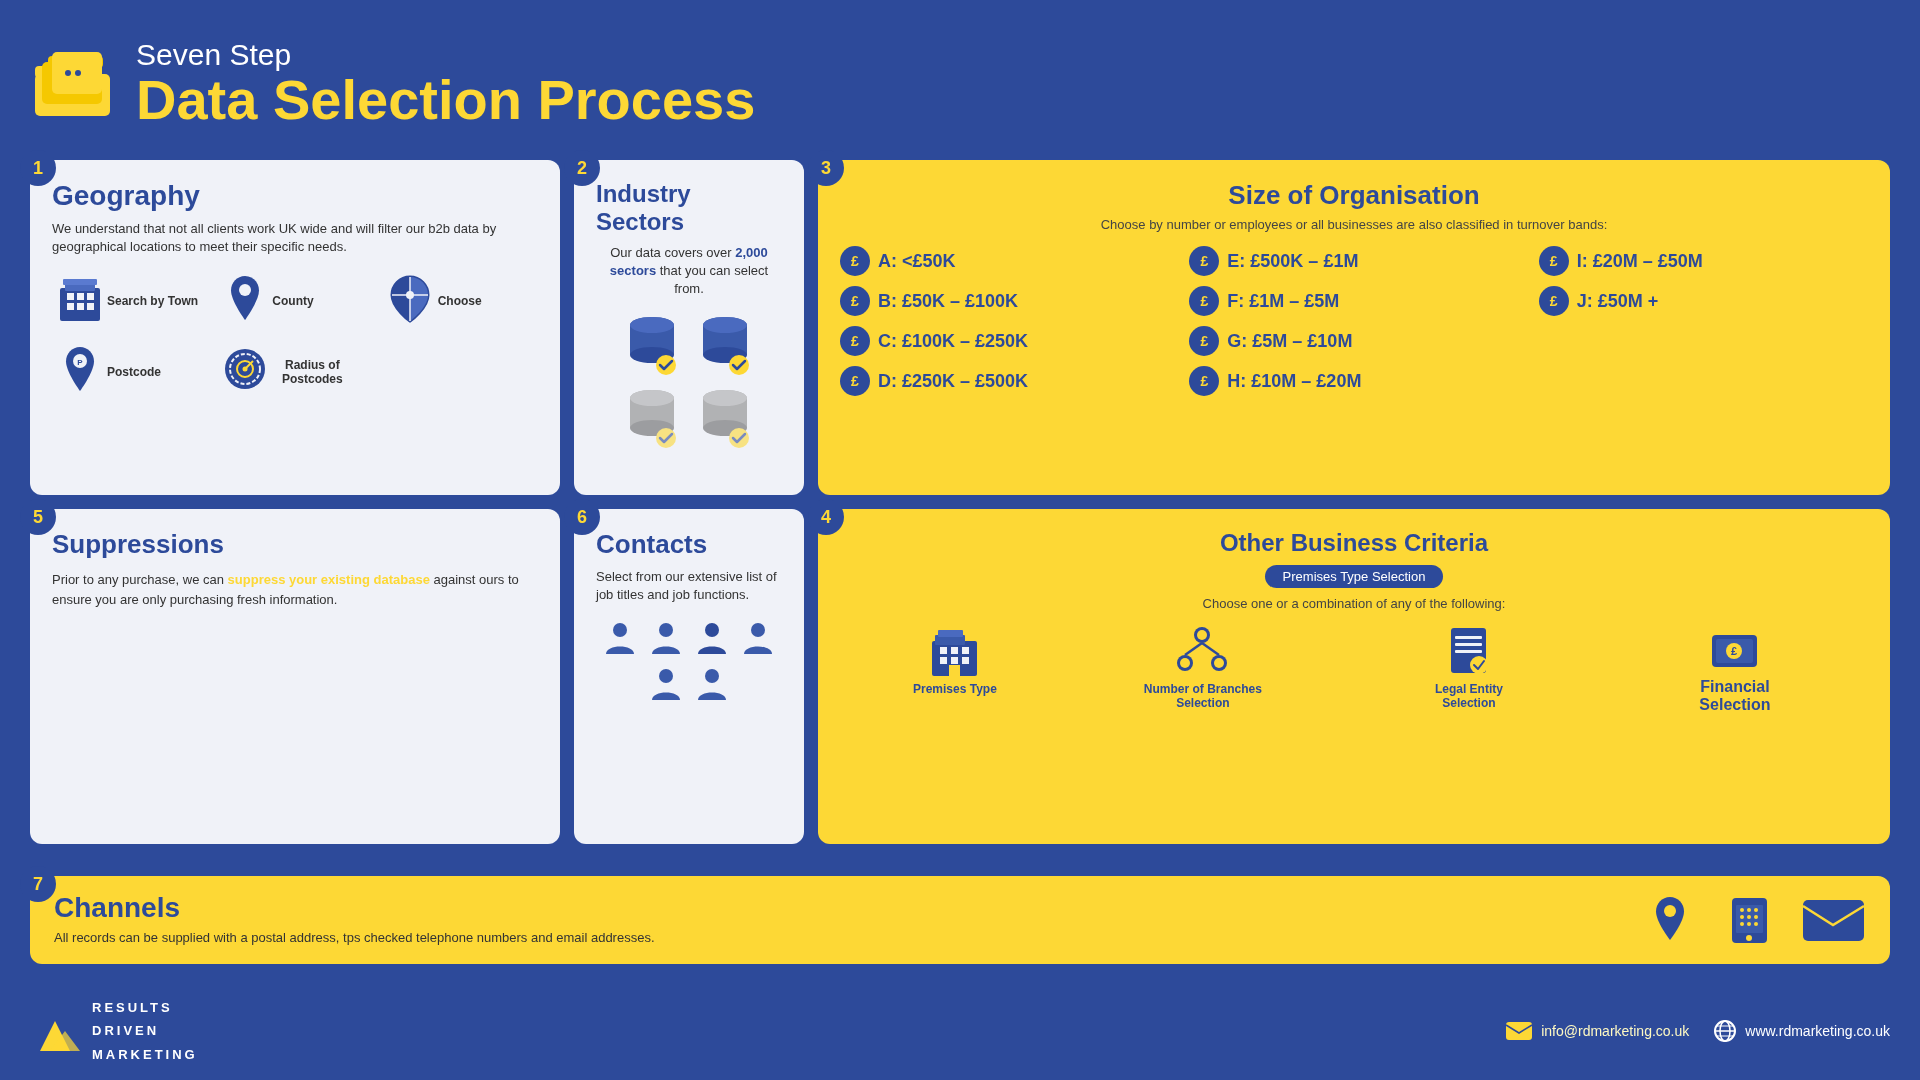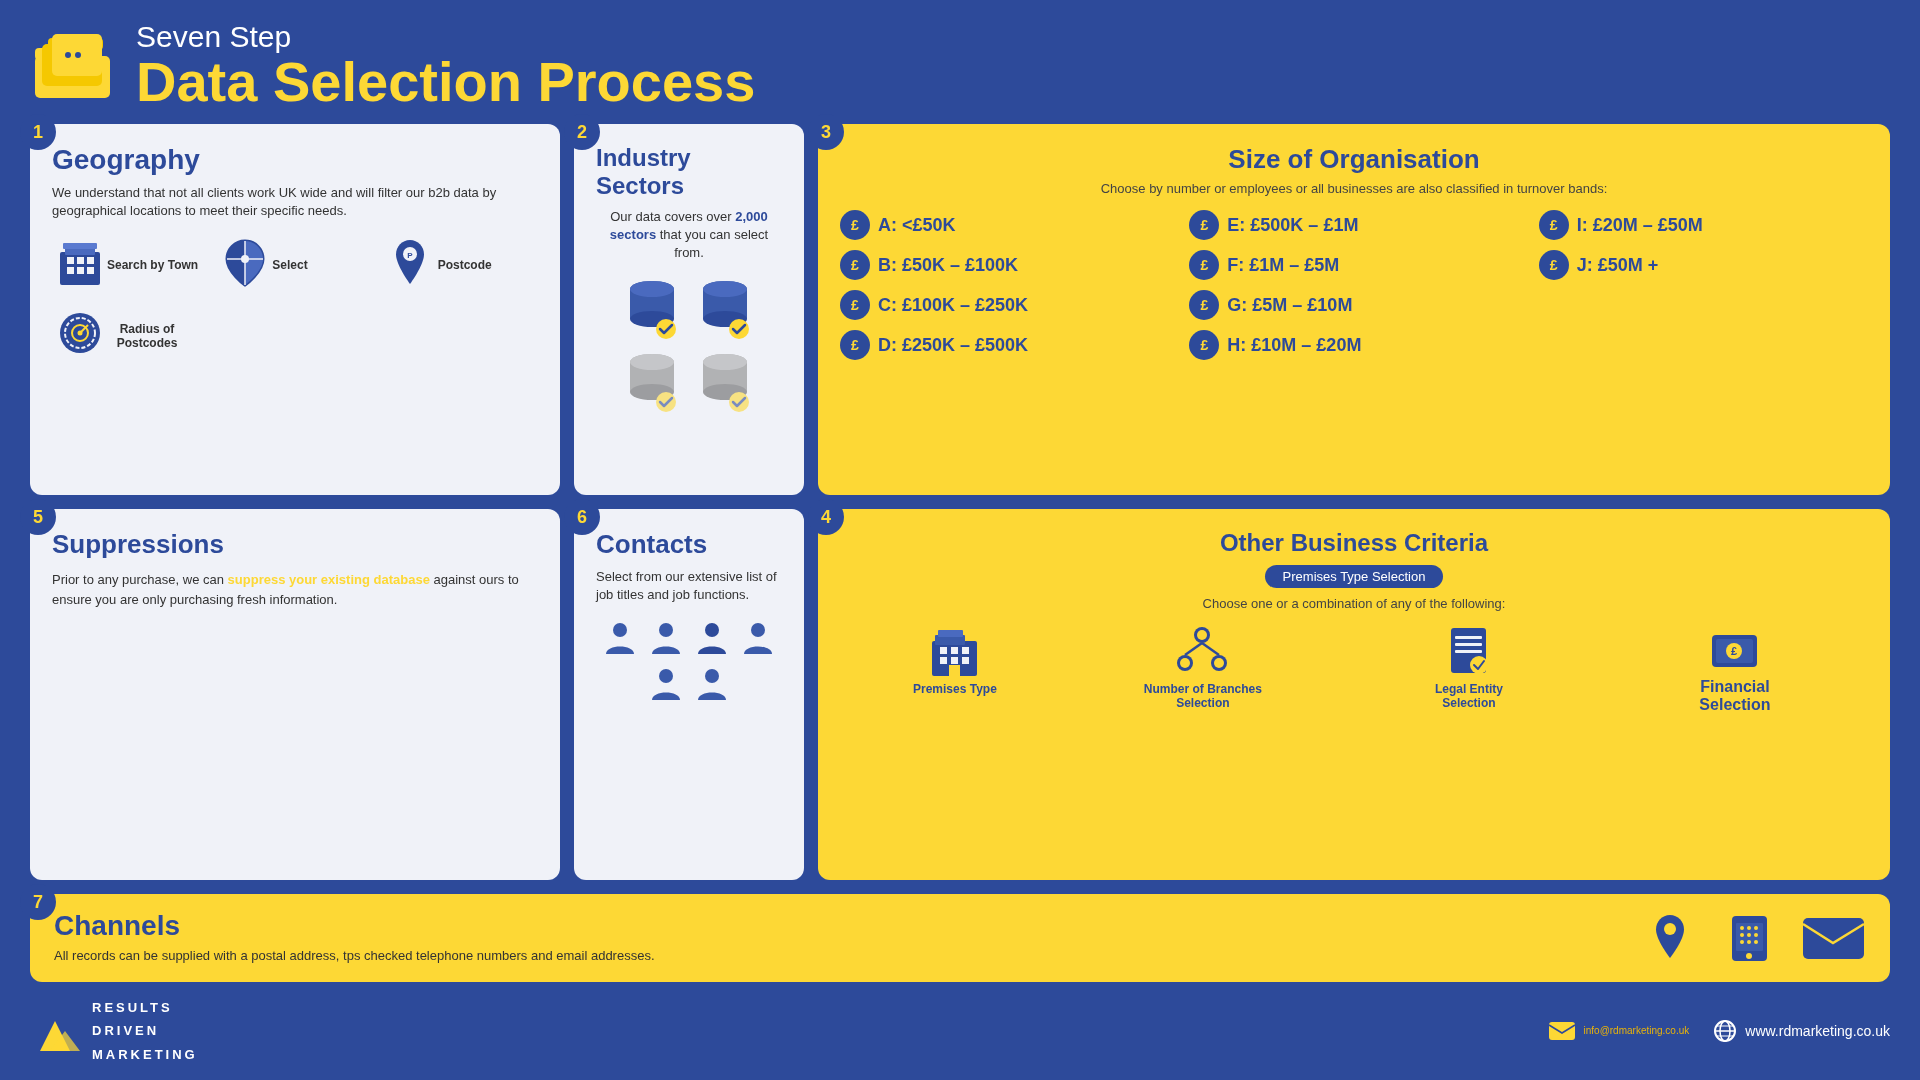--- a/index.html
+++ b/index.html
@@ -114,24 +114,24 @@
       color: #2d4a9a;
       font-size: 18px;
       font-weight: 700;
     }
 
     
     .page {
       width: 1920px;
       height: 1080px;
       background: #2d4a9a;
-      padding: 20px 30px 10px;
+      padding: 38px 30px 10px;
       display: flex;
       flex-direction: column;
-      gap: 0;
+      gap: 18px;
       justify-content: space-between;
     }
 
     
     .person-svg {
       width: 38px;
       height: 38px;
     }
 
     
@@ -185,33 +185,42 @@
               <rect x="22" y="20" width="7" height="7" fill="#f0f2f8"></rect>
               <rect x="32" y="20" width="7" height="7" fill="#f0f2f8"></rect>
               <rect x="12" y="30" width="7" height="7" fill="#f0f2f8"></rect>
               <rect x="22" y="30" width="7" height="7" fill="#f0f2f8"></rect>
               <rect x="32" y="30" width="7" height="7" fill="#f0f2f8"></rect>
             </svg>
           </div>
           <span class="geo-icon-label">Search by Town</span>
         </div>
 
+        <div class="geo-icon-item">
+          <div class="geo-icon">
+            <svg viewBox="0 0 50 50" fill="#2d4a9a">
+              <path d="M25 3 C17 3 11 9.5 11 17.5 C11 28 25 47 25 47 C25 47 39 28 39 17.5 C39 9.5 33 3 25 3Z"></path>
+              <circle cx="25" cy="17" r="6" fill="#f0f2f8"></circle>
+            </svg>
+          </div>
+          <span class="geo-icon-label">County</span>
+        </div>
 
         <div class="geo-icon-item">
           <div class="geo-icon">
             <svg viewBox="0 0 50 50" fill="#2d4a9a">
               <path d="M25 4 C15 4 7 12 7 22 C7 35 25 48 25 48 C25 48 43 35 43 22 C43 12 35 4 25 4Z" fill="none" stroke="#2d4a9a" stroke-width="3"></path>
               <path d="M25 4 C15 4 7 12 7 22 C7 35 25 48 25 48" fill="#2d4a9a"></path>
               <path d="M25 4 C35 4 43 12 43 22 C43 35 25 48 25 48" fill="#4a6abf"></path>
               <path d="M7 22 L43 22" stroke="#f0f2f8" stroke-width="1.5"></path>
               <path d="M25 4 L25 48" stroke="#f0f2f8" stroke-width="1.5"></path>
               <circle cx="25" cy="22" r="4" fill="#f0f2f8"></circle>
             </svg>
           </div>
-          <span class="geo-icon-label">Select</span>
+          <span class="geo-icon-label">Choose</span>
         </div>
 
         <div class="geo-icon-item">
           <div class="geo-icon">
             <svg viewBox="0 0 50 50" fill="#2d4a9a">
               <path d="M25 3 C17 3 11 9.5 11 17.5 C11 28 25 47 25 47 C25 47 39 28 39 17.5 C39 9.5 33 3 25 3Z"></path>
               <circle cx="25" cy="17" r="7" fill="#f0f2f8"></circle>
               <text x="25" y="21" text-anchor="middle" fill="#2d4a9a" font-size="8" font-weight="bold">P</text>
             </svg>
           </div>
@@ -497,21 +506,21 @@
         <div>MARKETING</div>
       </div>
     </div>
 
     <div style="display:flex; align-items:center; gap:24px;">
       <div style="display:flex; align-items:center; gap:8px;">
         <svg width="28" height="20" viewBox="0 0 28 20">
           <rect x="1" y="1" width="26" height="18" rx="3" fill="#fdd835"></rect>
           <path d="M1 4 L14 12 L27 4" stroke="#2d4a9a" stroke-width="1.5" fill="none"></path>
         </svg>
-        <span style="color:#eab308; font-size:10px;">info@rdmarketing.co.uk</span>
+        <span style="color:#fef9c3; font-size:14px;">info@rdmarketing.co.uk</span>
       </div>
       <div style="display:flex; align-items:center; gap:8px;">
         <svg width="24" height="24" viewBox="0 0 24 24">
           <circle cx="12" cy="12" r="10" fill="none" stroke="white" stroke-width="2"></circle>
           <ellipse cx="12" cy="12" rx="5" ry="10" fill="none" stroke="white" stroke-width="1.5"></ellipse>
           <line x1="2" y1="12" x2="22" y2="12" stroke="white" stroke-width="1.5"></line>
           <line x1="3" y1="7" x2="21" y2="7" stroke="white" stroke-width="1"></line>
           <line x1="3" y1="17" x2="21" y2="17" stroke="white" stroke-width="1"></line>
         </svg>
         <span style="color:white; font-size:14px;">www.rdmarketing.co.uk</span>

